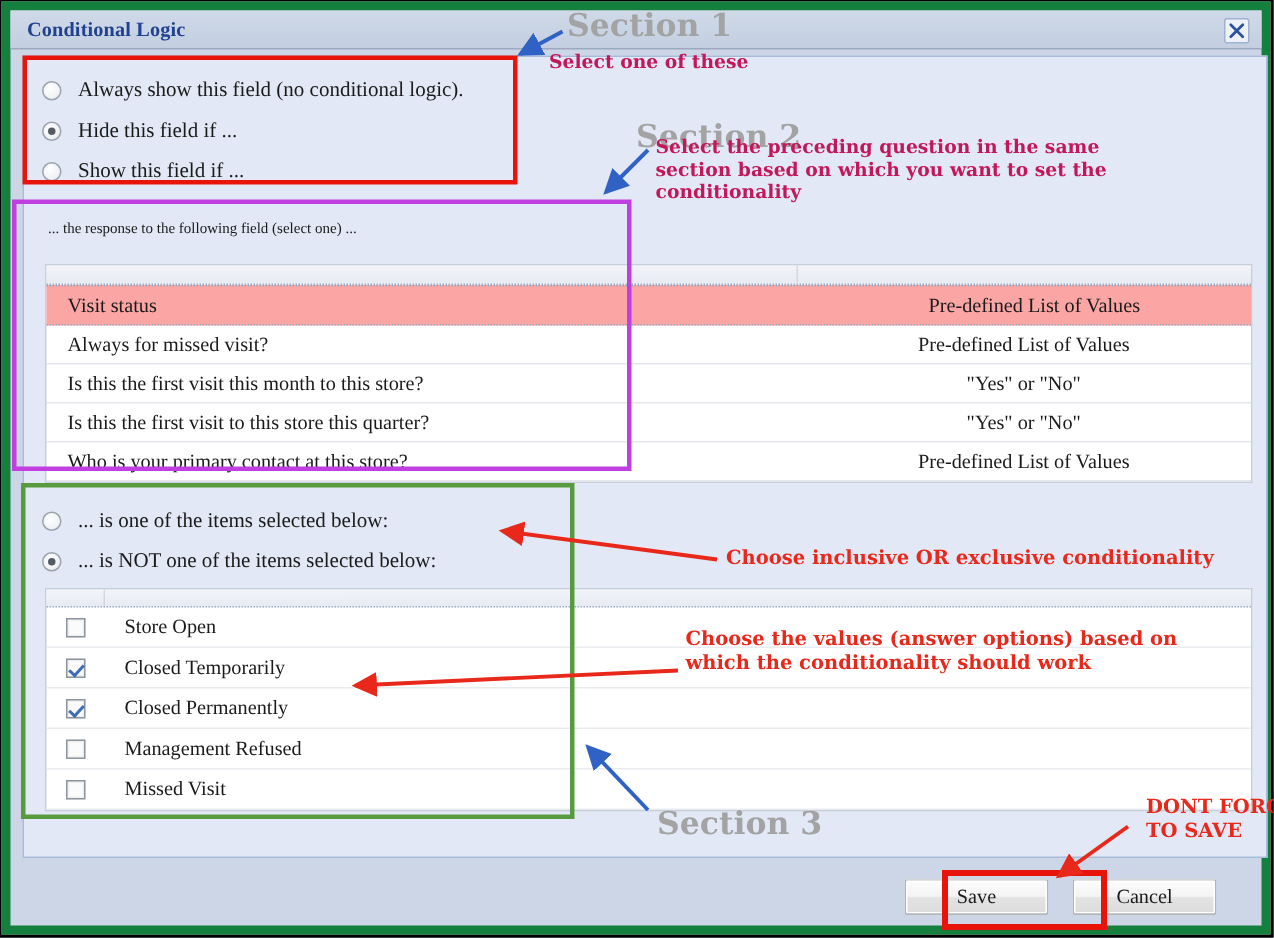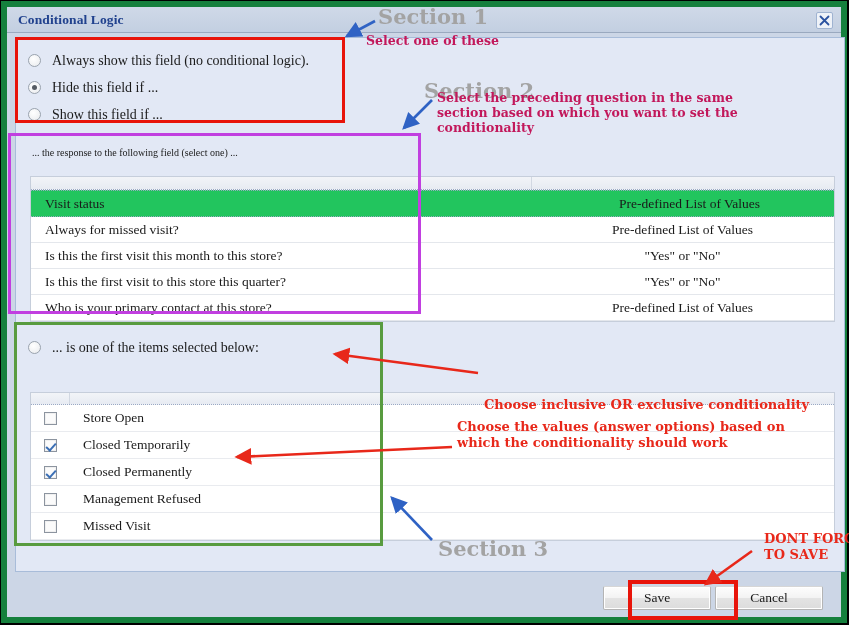--- a/index.html
+++ b/index.html
@@ -125,21 +125,21 @@
   .q-row {
     height: 25px;
     display: flex;
     align-items: center;
     border-bottom: 1px solid #e4e7ec;
     font-size: 13.5px;
     color: #1a1a1a;
     cursor: pointer;
   }
   .q-row.selected {
-    background: #22c55e;
+    background: #fca5a5;
     border-top: 1px dotted #9aa9c4;
     border-bottom: 1px dotted #9aa9c4;
     gap: 14px;
   }
   .q-name { width: 500px; padding-left: 14px; box-sizing: border-box; }
   .q-type { flex: 1; text-align: center; }
 
   
   #sec3-radios {
     position: absolute;
@@ -191,21 +191,21 @@
 
   
   #footer {
     position: absolute;
     left: 8px; top: 573px;
     width: 830px; height: 42px;
   }
   .btn {
     position: absolute;
     top: 6px;
-    width: 108px; height: 24px;
+    width: 96px; height: 24px;
     background: linear-gradient(to bottom,#fdfdfd 0%,#f3f3f3 48%,#e3e3e3 52%,#dcdcdc 100%);
     border: 1px solid #b4b4b4;
     border-top-color: #d6d6d6;
     box-shadow: inset 0 0 0 1px #fff;
     border-radius: 2px;
     font-size: 13.5px;
     color: #1a1a1a;
     display:flex; align-items:center; justify-content:center;
     box-sizing: border-box;
     cursor: pointer;
@@ -304,20 +304,24 @@
         <span class="q-name">Who is your primary contact at this store?</span>
         <span class="q-type">Pre-defined List of Values</span>
       </div>
     </div>
 
     <div id="sec3-radios">
       <div class="radio-row">
         <span class="radio"></span>
         <span>... is one of the items selected below:</span>
       </div>
+      <div class="radio-row">
+        <span class="radio checked"></span>
+        <span>... is NOT one of the items selected below:</span>
+      </div>
     </div>
 
     <div id="value-table">
       <div class="tbl-head">
         <div class="colsplit"></div>
       </div>
 
       <div class="v-row">
         <span class="v-check-cell">
           <span class="cbx"></span>
@@ -370,21 +374,21 @@
 <div class="anno-text anno-head" style="left:378px; top:4px;">Section 1</div>
 <div class="anno-text anno-sub-pink" style="left:366px; top:33px;">Select one of these</div>
 
 <div class="anno-text anno-head" style="left:424px; top:78px;">Section 2</div>
 <div class="anno-text anno-sub-pink" style="left:437px; top:90px;">Select the preceding question in the same
 section based on which you want to set the
 conditionality</div>
 
 <div class="anno-text anno-head" style="left:438px; top:536px;">Section 3</div>
 
-<div class="anno-text anno-red" style="left:484px; top:365px;margin-top:32px;">Choose inclusive OR exclusive conditionality</div>
+<div class="anno-text anno-red" style="left:484px; top:365px;">Choose inclusive OR exclusive conditionality</div>
 <div class="anno-text anno-red" style="left:457px; top:419px;">Choose the values (answer options) based on
 which the conditionality should work</div>
 <div class="anno-text anno-red" style="left:764px; top:531px;">DONT FORGET
 TO SAVE</div>
 
 <svg class="anno-arrow" style="left:0; top:0; width:849px; height:625px;">
   <defs>
     <marker id="bluehead" markerWidth="7" markerHeight="7" refX="5.5" refY="3.2" orient="auto" markerUnits="strokeWidth">
       <path d="M0,0 L6.5,3.2 L0,6.4 z" fill="#2f62c4"></path>
     </marker>

